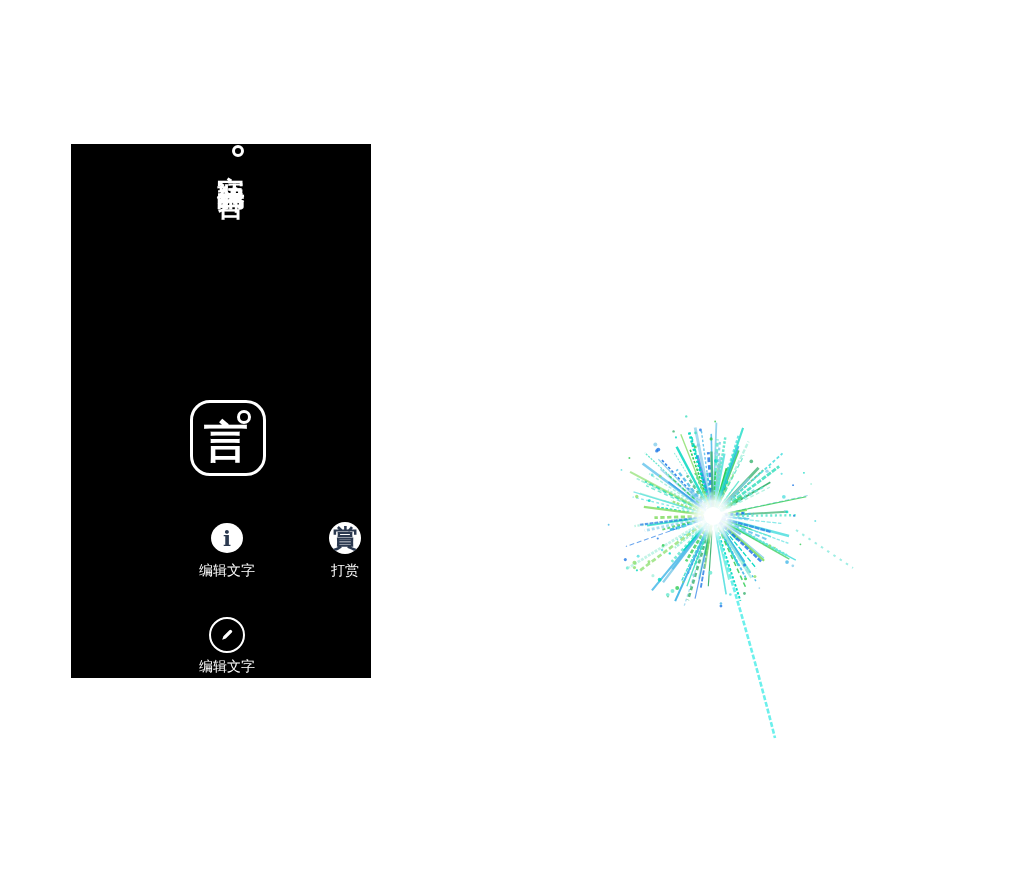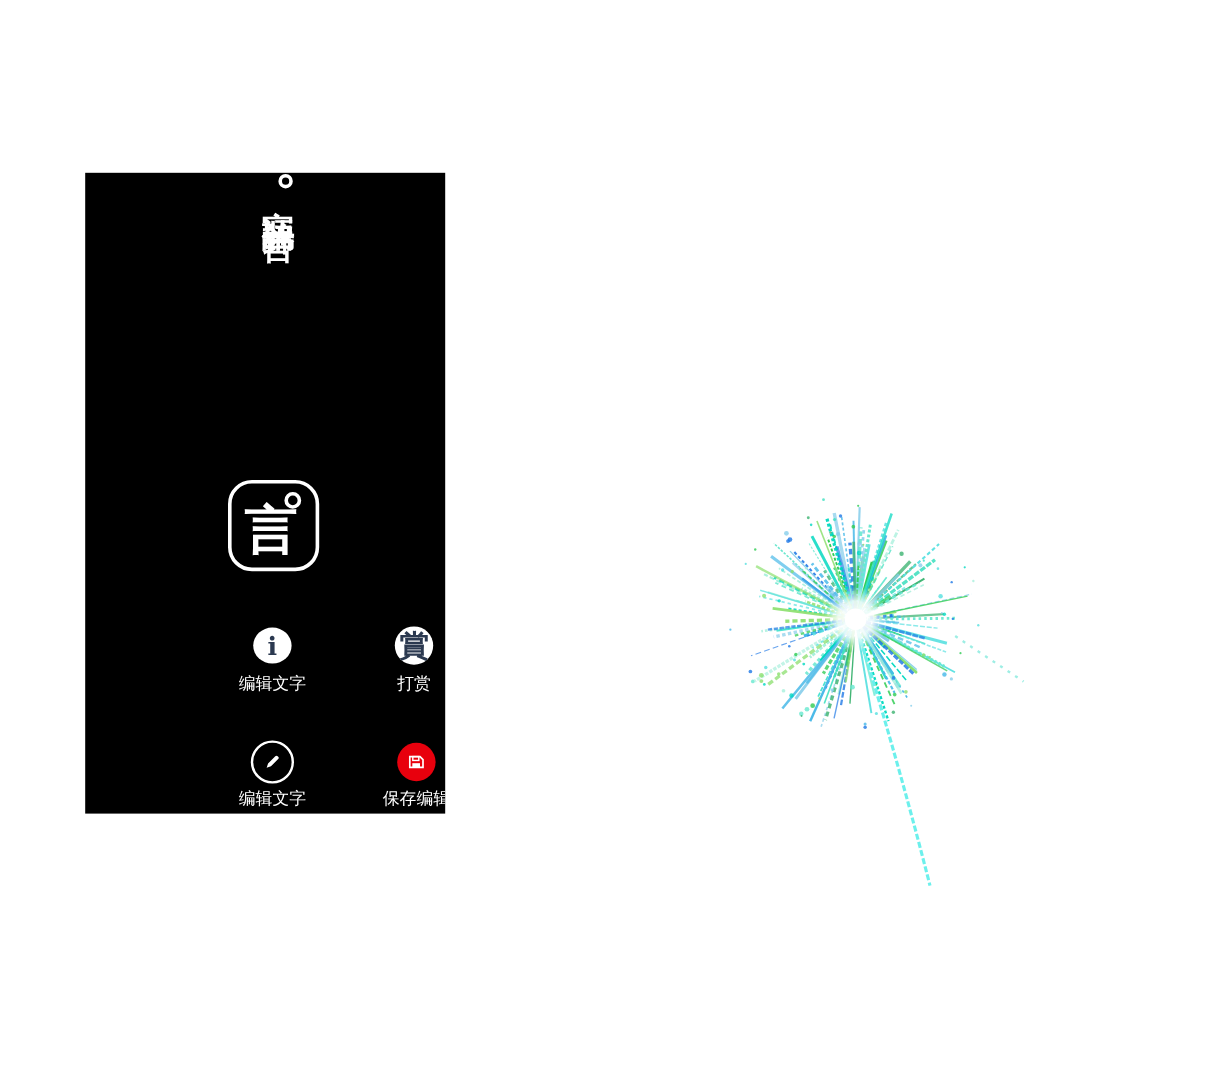--- a/index.html
+++ b/index.html
@@ -353,27 +353,15 @@
       <div class="icon-wrap">
         <div class="circle-outline">
           <svg width="20" height="20" viewBox="0 0 20 20">
             <path d="M5.2 14.8 l1.2 -3.6 l6 -6 a1.4 1.4 0 0 1 2 0 l0.4 0.4 a1.4 1.4 0 0 1 0 2 l-6 6 z" fill="#fff"></path>
           </svg>
         </div>
       </div>
       <div class="action-label">编辑文字</div>
     </div>
 
-    <div class="action r2 a3">
-      <div class="icon-wrap">
-        <div class="circle-red">
-          <svg width="16" height="16" viewBox="0 0 16 16">
-            <path d="M2.5 3.5 h8.5 l2.5 2.5 v6.5 h-11 z" fill="none" stroke="#fff" stroke-width="1.4"></path>
-            <rect x="5" y="3.5" width="5" height="3.2" fill="none" stroke="#fff" stroke-width="1.2"></rect>
-            <rect x="4.6" y="9" width="6.4" height="3.2" fill="#fff"></rect>
-          </svg>
-        </div>
-      </div>
-      <div class="action-label">保存编辑</div>
-    </div>
 
   </div>
 </div>
 
 </body></html>

